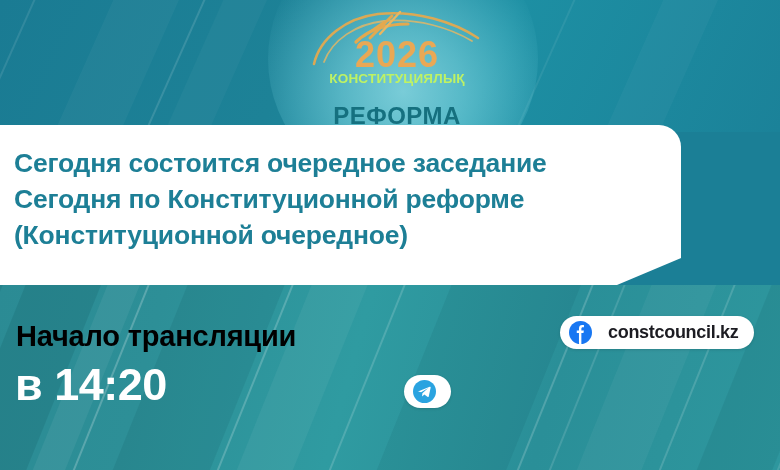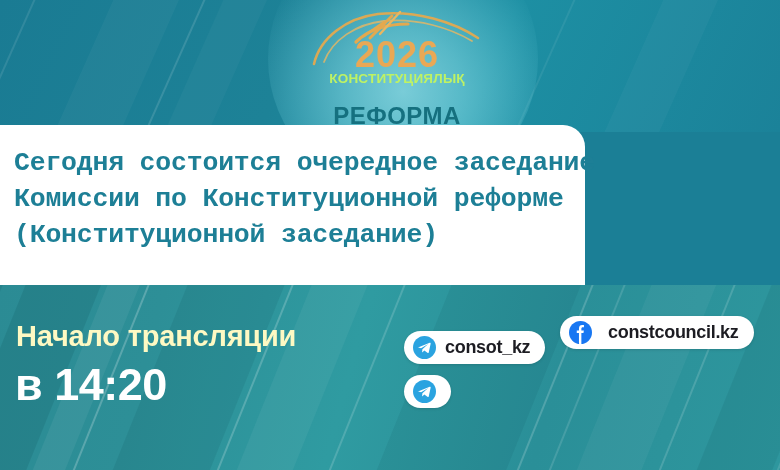--- a/index.html
+++ b/index.html
@@ -94,25 +94,24 @@
     font-weight: bold;
     letter-spacing: 0.5px;
     color: #15707f;
     line-height: 1;
   }
 
   
   .white-panel {
     position: absolute;
     left: 0; top: 125px;
-    width: 585px; height: 160px;
+    width: 681px; height: 160px;
     background: #ffffff;
     border-top-right-radius: 22px;
     clip-path: polygon(0 0, 731px 0, 731px 112px, 617px 160px, 0 160px);
-    font-family: Liberation Mono, monospace;
   }
   .headline {
     position: absolute;
     left: 14px; top: 20px;
     width: 700px;
     color: #1d7f96;
     font-size: 26.5px;
     font-weight: bold;
     line-height: 36px;
     letter-spacing: -0.2px;
@@ -149,21 +148,21 @@
   .b12 { left: 672px; width: 2px;  background: rgba(255,255,255,0.13); }
   .b13 { left: 700px; width: 60px; background: rgba(255,255,255,0.045); }
   .b14 { left: 782px; width: 2px;  background: rgba(255,255,255,0.15); }
   .b15 { left: 820px; width: 70px; background: rgba(0,55,65,0.09); }
   .b16 { left: 900px; width: 2px;  background: rgba(255,255,255,0.12); }
 
   
   .bcast-line1 {
     position: absolute;
     left: 16px; top: 322px;
-    color: #fef9c3;
+    color: #000000;
     font-size: 29px;
     font-weight: bold;
     letter-spacing: -0.2px;
     line-height: 1;
   }
   .bcast-line2 {
     position: absolute;
     left: 15px; top: 362px;
     color: #ffffff;
     font-size: 45px;
@@ -242,35 +241,28 @@
     <div class="bstreak b12"></div>
     <div class="bstreak b13"></div>
     <div class="bstreak b14"></div>
     <div class="bstreak b15"></div>
     <div class="bstreak b16"></div>
   </div>
 
   <div class="white-panel">
     <div class="headline">
       <div>Сегодня состоится очередное заседание</div>
-      <div>Комиссии по Конституционной реформе</div>
-      <div>(Конституционной заседание)</div>
+      <div>Сегодня по Конституционной реформе</div>
+      <div>(Конституционной очередное)</div>
     </div>
   </div>
 
   <div class="bcast-line1">Начало трансляции</div>
   <div class="bcast-line2">в 14:20</div>
 
-  <div class="badge" id="badge-tg-consot">
-    <svg class="badge-icon" viewBox="0 0 24 24">
-      <circle cx="12" cy="12" r="12" fill="#2aa3e0"></circle>
-      <path d="M5.2 11.9 L17.4 7.1 C18.0 6.9 18.6 7.3 18.4 8.0 L16.4 17.1 C16.2 17.8 15.7 18.0 15.1 17.6 L11.8 15.2 L10.2 16.7 C10.0 16.9 9.8 17.0 9.5 17.0 L9.8 13.8 L15.3 8.9 C15.5 8.7 15.3 8.6 15.0 8.8 L8.4 12.9 L5.6 12.0 C5.0 11.8 5.0 11.4 5.2 11.9 Z" fill="#ffffff"></path>
-    </svg>
-    <span class="badge-label">consot_kz</span>
-  </div>
 
   <div class="badge" id="badge-fb-const">
     <svg class="badge-icon" viewBox="0 0 24 24">
       <circle cx="12" cy="12" r="12" fill="#1877f2"></circle>
       <path d="M15.1 12.6 L15.5 9.9 L12.9 9.9 L12.9 8.1 C12.9 7.3 13.3 6.6 14.5 6.6 L15.6 6.6 L15.6 4.3 C15.6 4.3 14.6 4.1 13.7 4.1 C11.7 4.1 10.4 5.3 10.4 7.7 L10.4 9.9 L8.1 9.9 L8.1 12.6 L10.4 12.6 L10.4 23.8 C10.9 23.9 11.4 24 12 24 C12.3 24 12.6 24 12.9 23.9 L12.9 12.6 Z" fill="#ffffff"></path>
     </svg>
     <span class="badge-label">constcouncil.kz</span>
   </div>
 
   <div class="badge" id="badge-tg-konst">

